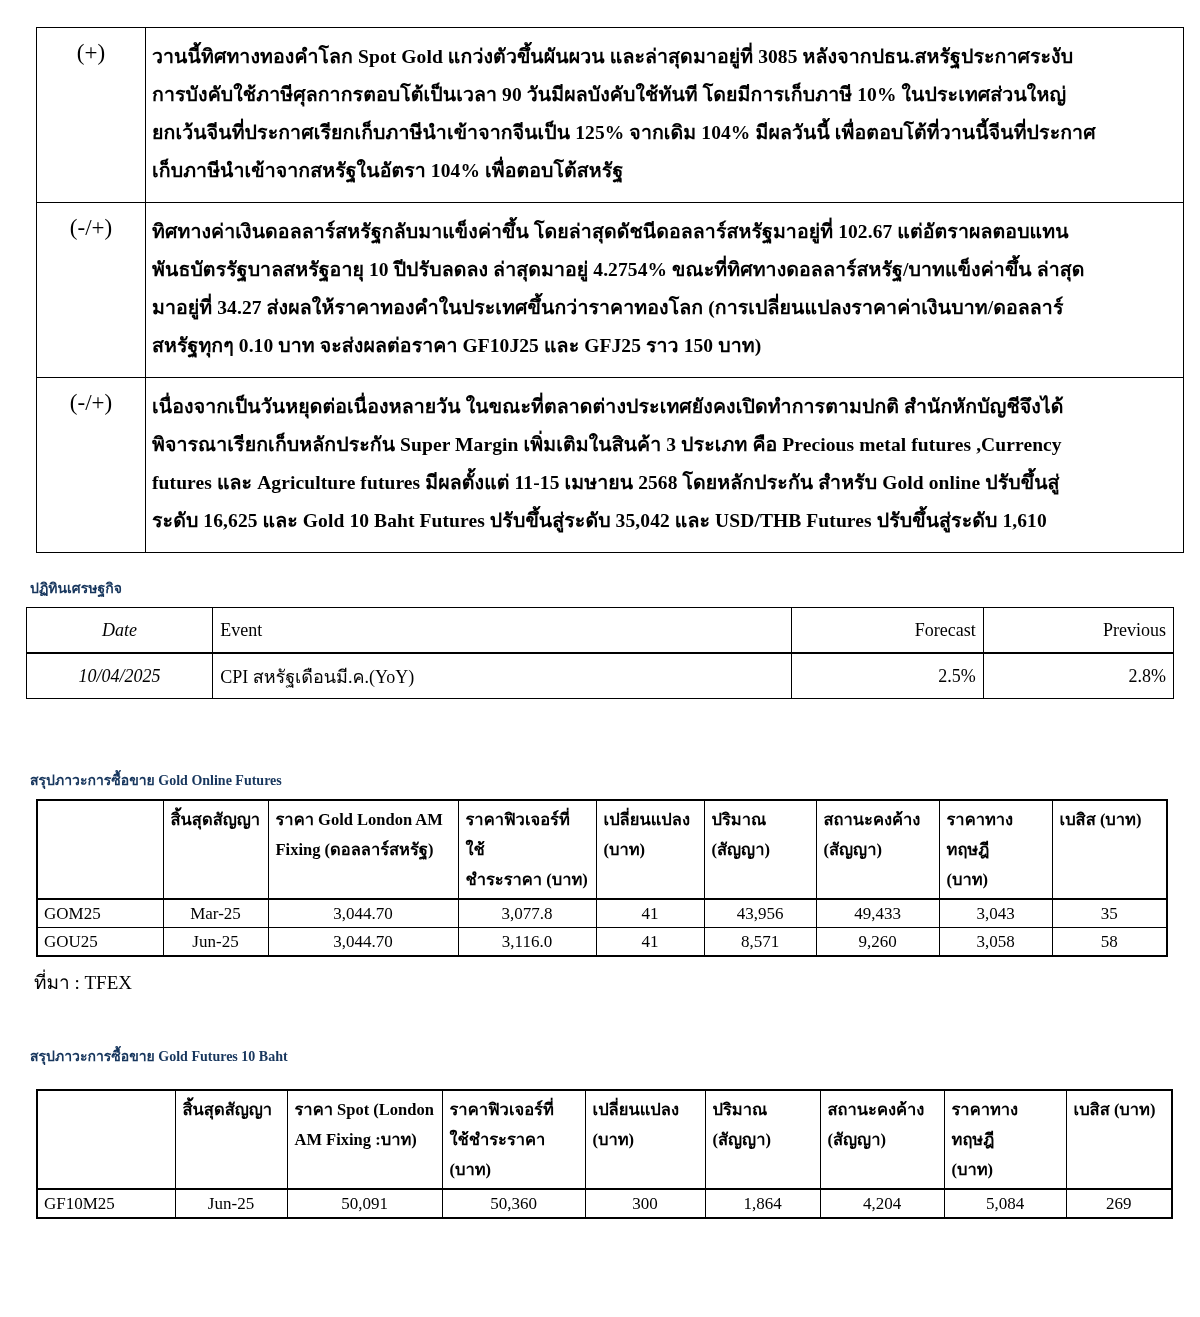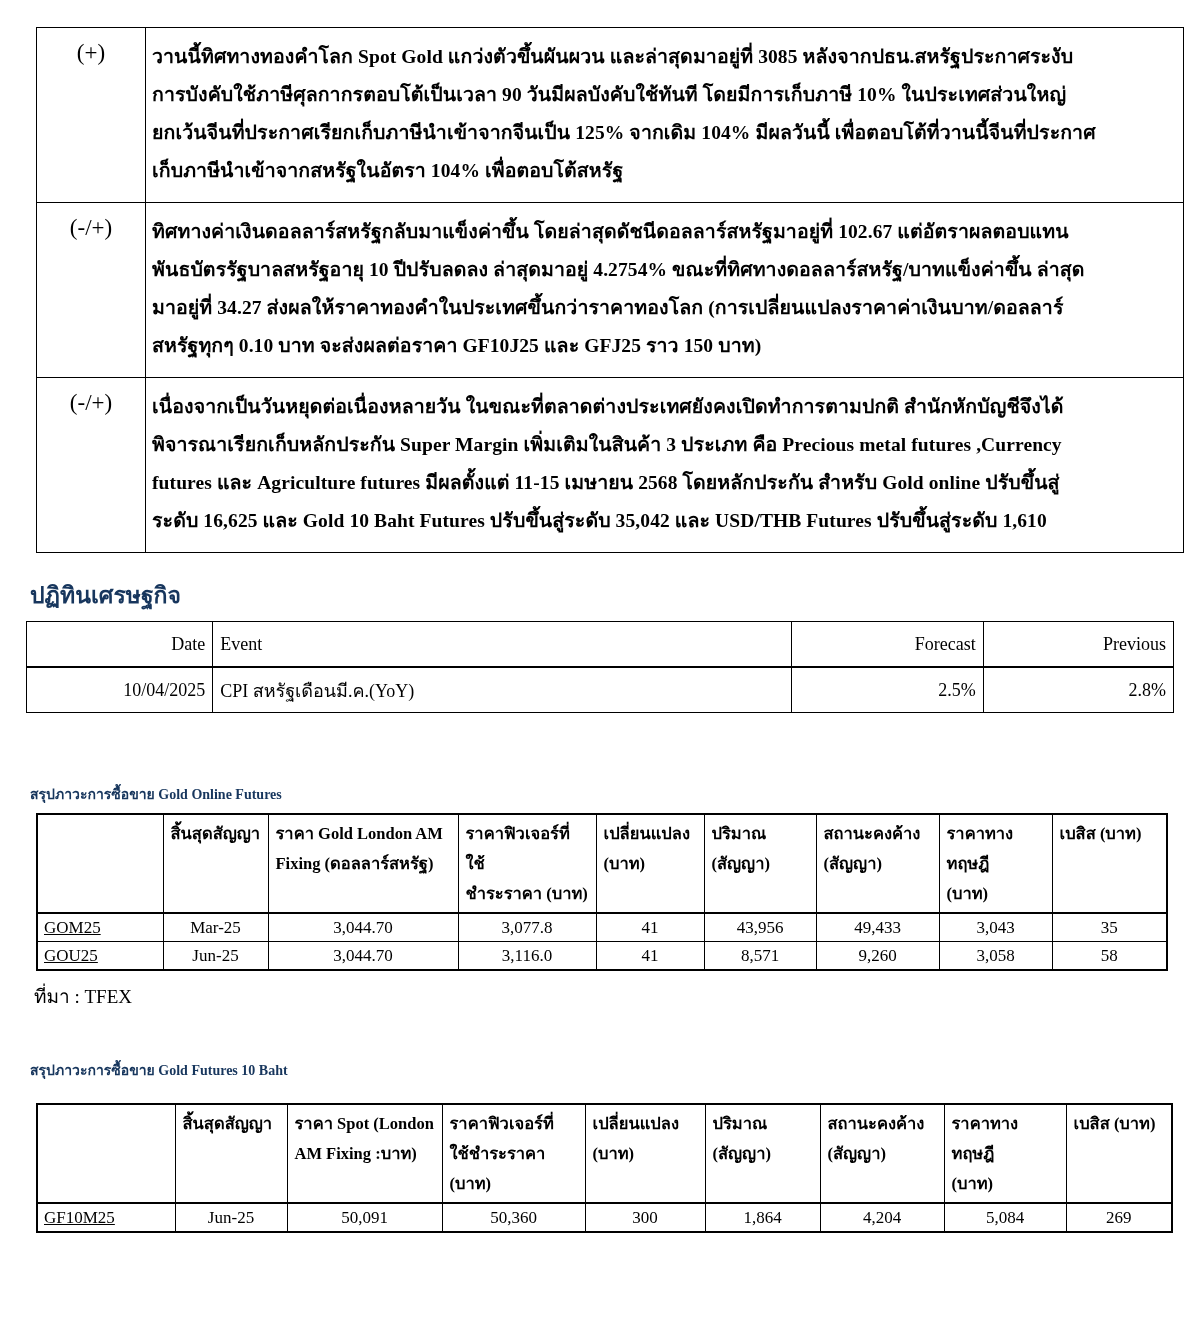--- a/index.html
+++ b/index.html
@@ -64,21 +64,21 @@
   
   .section-title {
     color: #17365d;
     font-weight: bold;
     font-size: 14px;
     margin: 18px 0 8px 30px;
     font-family: "Liberation Serif", serif;
   }
   .section-title.calendar {
     margin-top: 24px;
-    font-size: 23px;
+    font-size: 14px;
   }
 
   
   table.grid {
     border-collapse: collapse;
     table-layout: fixed;
   }
   table.grid td, table.grid th {
     border: 1px solid #000;
     font-size: 18px;
@@ -93,21 +93,21 @@
     width: 1148px;
     margin-left: 26px;
     border: 1px solid #000;
   }
   .cal-table td, .cal-table th {
     height: 38px;
   }
   .cal-table thead td {
     border-bottom: 2px solid #000;
   }
-  .cal-table .c-date  { width: 186px; text-align: right; }
+  .cal-table .c-date  { width: 186px; text-align: center; font-style: italic; }
   .cal-table .c-event { width: 578px; text-align: left; }
   .cal-table .c-fc    { width: 192px; text-align: right; }
   .cal-table .c-pv    { width: 190px; text-align: right; }
 
   
   .fut-table {
     margin-left: 36px;
     border: 2px solid #000;
   }
   .fut-table thead td {
@@ -123,21 +123,20 @@
     display: block;
   }
   .fut-table tbody td {
     height: 25px;
     font-size: 17px;
     text-align: center;
     padding: 1px 6px;
   }
   .fut-table tbody td.sym {
     text-align: left;
-    text-decoration: underline;
   }
 
   
   .gold-online { width: 1130px; }
   .gold-online col.w-sym   { width: 126px; }
   .gold-online col.w-exp   { width: 105px; }
   .gold-online col.w-lon   { width: 190px; }
   .gold-online col.w-set   { width: 138px; }
   .gold-online col.w-chg   { width: 108px; }
   .gold-online col.w-vol   { width: 112px; }

